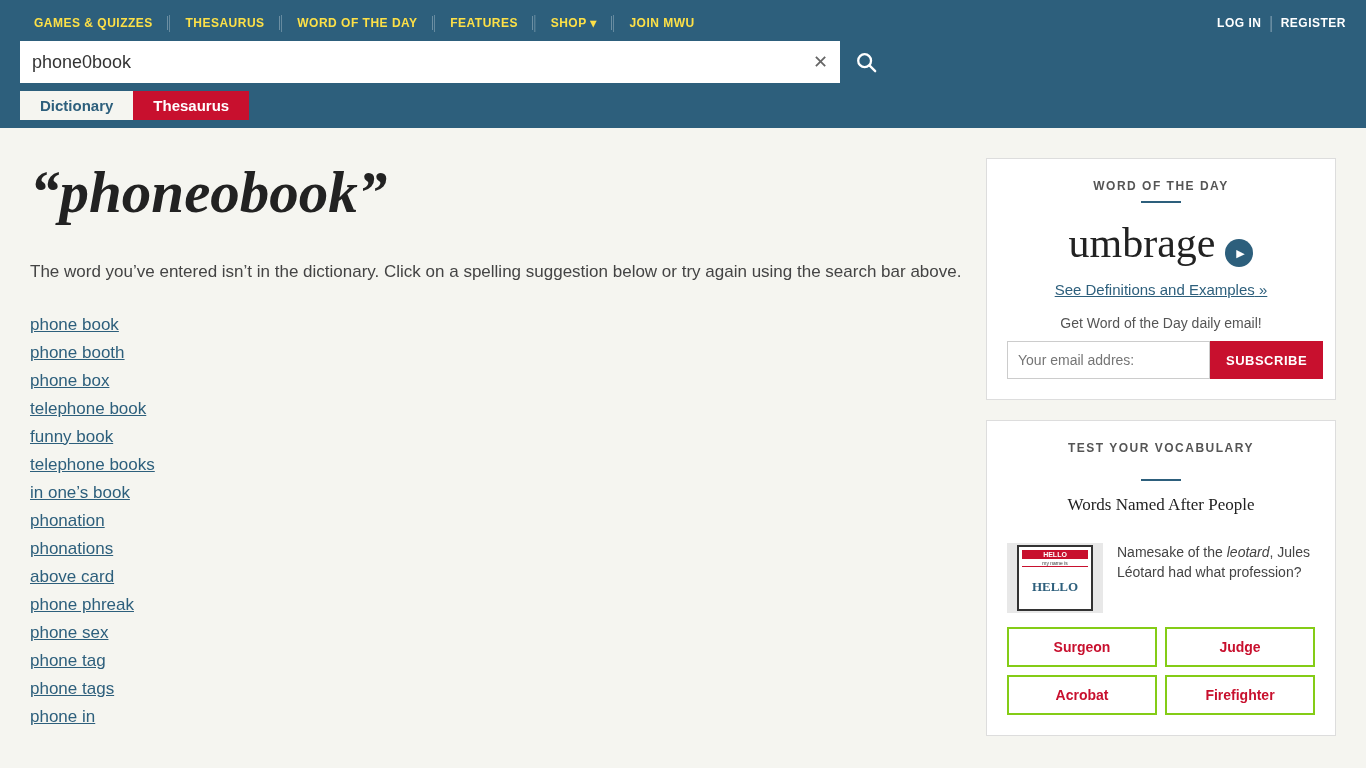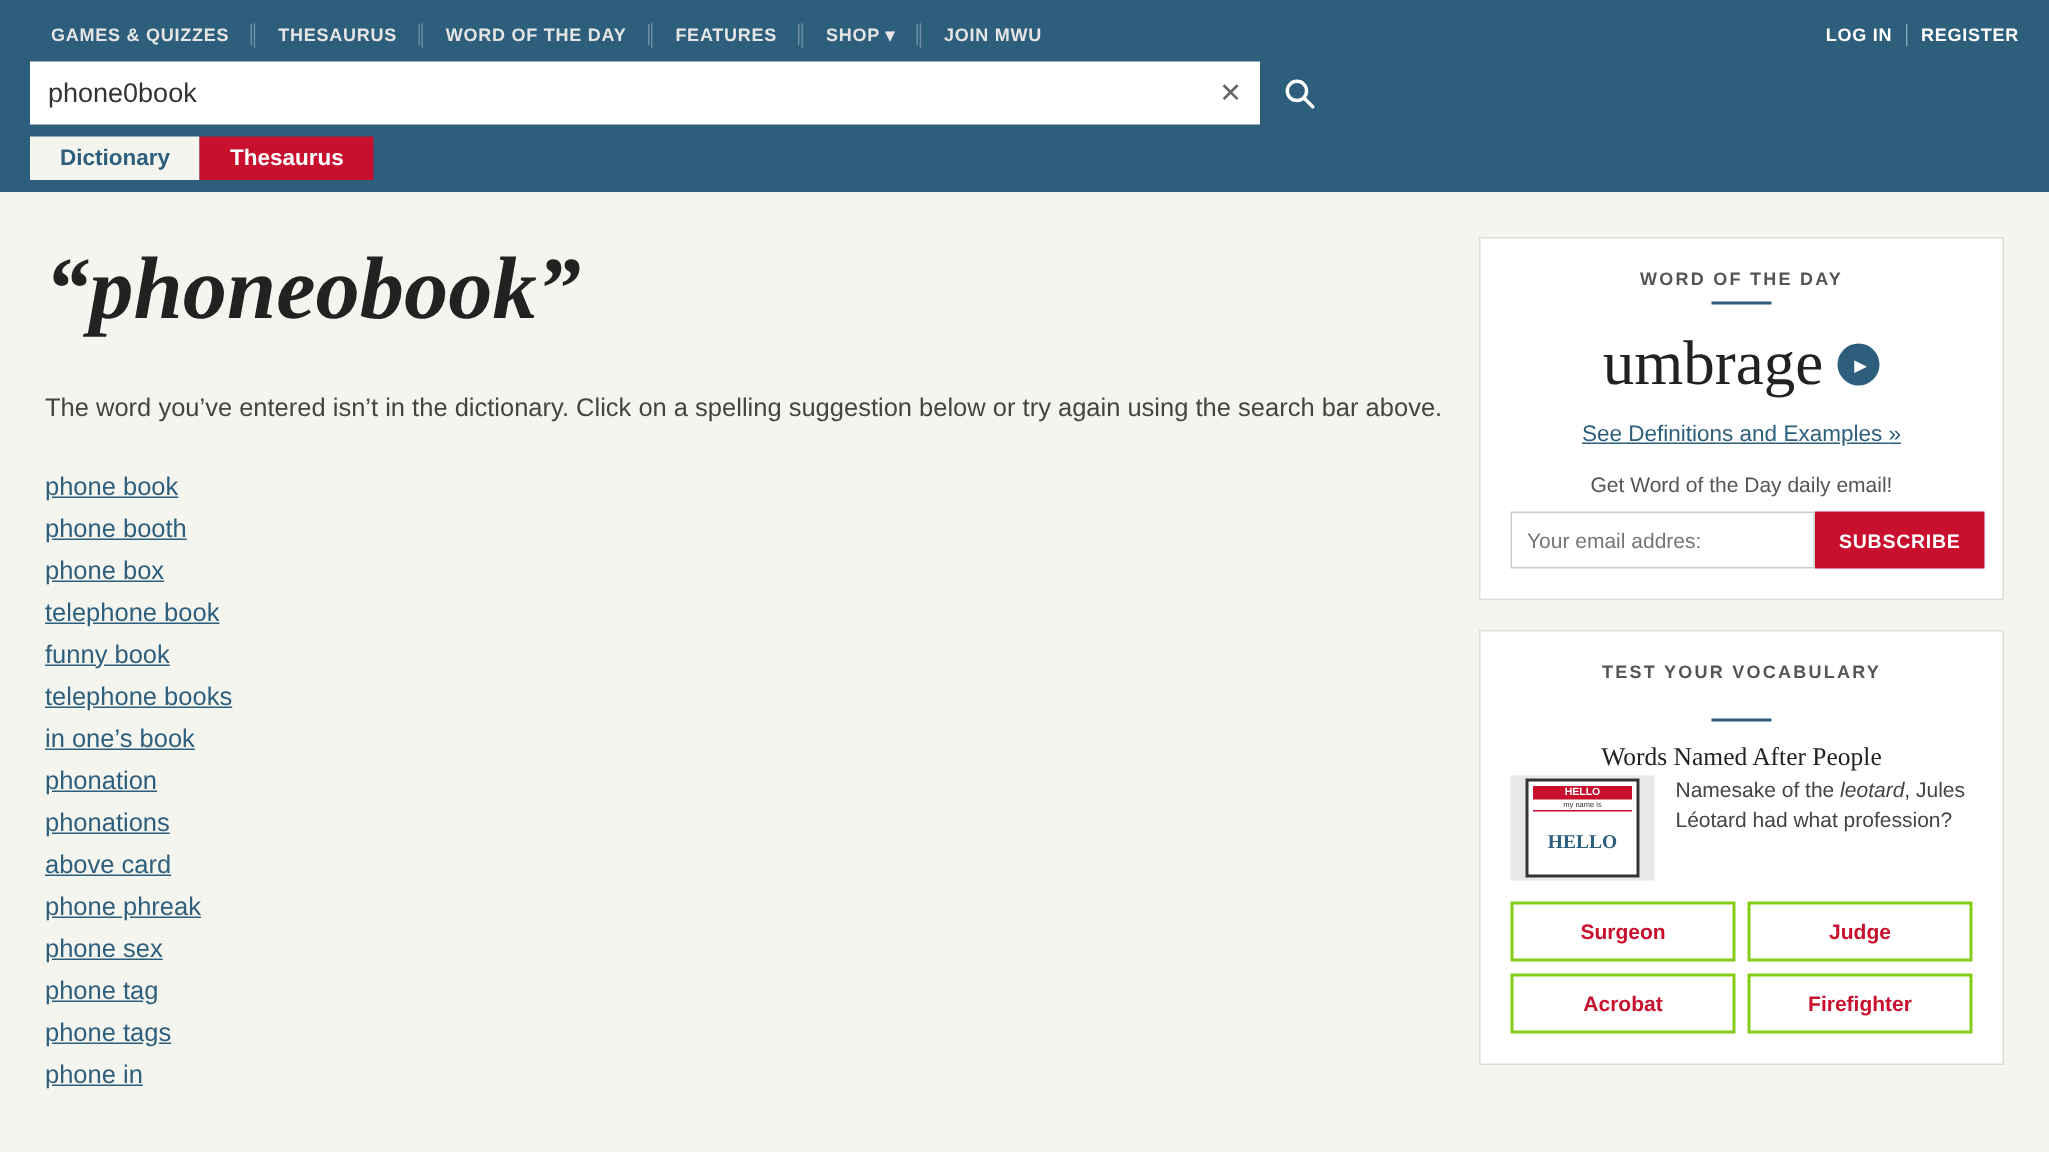--- a/index.html
+++ b/index.html
@@ -18,21 +18,21 @@
       z-index: 10;
     }
     .logo-inner {
       text-align: center;
       color: #2d5f7c;
       font-size: 10px;
       font-weight: bold;
       line-height: 1.2;
     }
     .nav-link {
-      color: #e5e5e5;
+      color: #fde047;
       text-decoration: none;
       font-size: 12px;
       font-family: Arial, sans-serif;
       font-weight: bold;
       letter-spacing: 0.5px;
       padding: 0 14px;
       border-right: 1px solid rgba(255,255,255,0.3);
       white-space: nowrap;
       cursor: pointer;
     }
@@ -173,21 +173,21 @@
       width: 40px;
       height: 2px;
       background: #2d5f7c;
       margin: 0 auto 16px;
     }
     .wotd-word {
       font-size: 42px;
       font-family: Georgia, serif;
       color: #222;
       display: flex;
-      align-items: center;
+      align-items: flex-end;
       justify-content: center;
       gap: 10px;
       margin-bottom: 14px;
     }
     .sound-icon {
       width: 28px;
       height: 28px;
       background: #2d5f7c;
       border-radius: 50%;
       display: flex;
@@ -260,21 +260,21 @@
     .vocab-divider {
       width: 40px;
       height: 2px;
       background: #2d5f7c;
       margin: 0 auto 14px;
     }
     .vocab-subtitle {
       font-size: 17px;
       font-family: Georgia, serif;
       color: #222;
-      margin-bottom: 2px;
+      margin-bottom: 28px;
     }
     .vocab-img-row {
       display: flex;
       gap: 14px;
       align-items: flex-start;
       margin-bottom: 14px;
       text-align: left;
     }
     .vocab-img {
       width: 96px;

